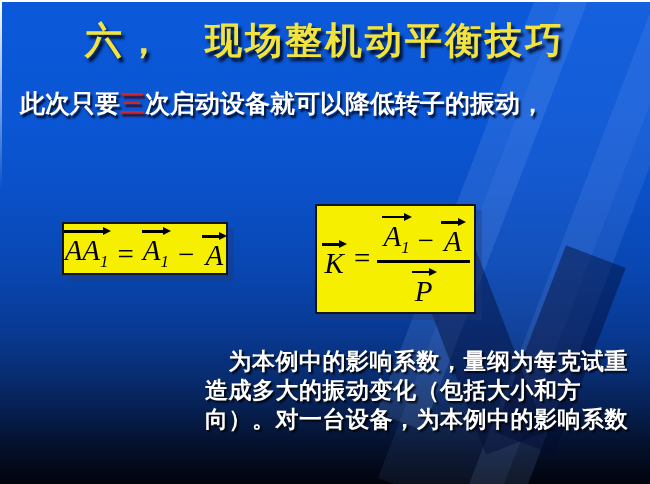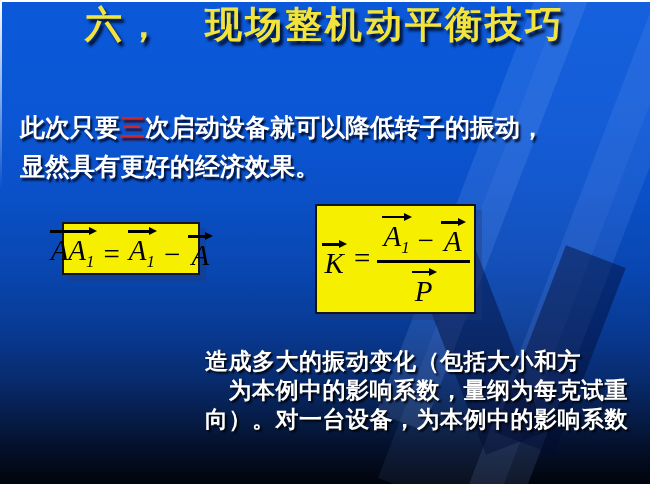--- a/index.html
+++ b/index.html
@@ -16,40 +16,40 @@
 
   
   .wm{position:absolute;}
   .wm-s1{left:475px;top:-120px;width:50px;height:560px;background:rgba(150,185,255,0.15);transform:rotate(21deg);}
   .wm-s2{left:557px;top:-20px;width:55px;height:560px;background:rgba(150,185,255,0.12);transform:rotate(21deg);}
   .wm-s3{left:485px;top:-100px;width:120px;height:620px;background:rgba(140,175,250,0.08);transform:rotate(21deg);}
   .wm-d1{left:448px;top:250px;width:64px;height:200px;background:rgba(3,12,50,0.45);transform:rotate(-21deg);}
   .wm-d2{left:528px;top:250px;width:64px;height:200px;background:rgba(3,12,50,0.45);transform:rotate(21deg);}
 
   .title{
-    position:absolute; left:0; right:0; top:0; margin:0;
+    position:absolute; left:0; right:0; top:16px; margin:0;
     text-align:center; font-size:37px; font-weight:bold; letter-spacing:3px;
     color:#f2e43c; text-shadow:3px 4px 3px rgba(0,5,25,0.9);
     z-index:3;
   }
   .para1{
     position:absolute; left:20px; top:84px; z-index:3;
     color:#ffffff; font-size:25px; font-weight:bold; line-height:39px;
-    text-shadow:2px 3px 2px rgba(0,5,25,0.85); white-space:nowrap;margin-top:24px;
+    text-shadow:2px 3px 2px rgba(0,5,25,0.85); white-space:nowrap;
   }
   .hl{color:#c62a2a; text-shadow:2px 3px 2px rgba(70,0,12,0.9);}
 
   .fbox{
     position:absolute; z-index:3; background:#f6ef00; border:2px solid #141414;
     color:#000; font-family:"Liberation Serif", serif;
     display:flex; align-items:center; justify-content:center;
     box-shadow:6px 6px 0 rgba(35,55,115,0.35);
     box-sizing:border-box;
   }
-  .fbox1{left:62px; top:222px; width:138px; height:53px; font-size:29px;}
+  .fbox1{left:62px; top:222px; width:166px; height:53px; font-size:29px;}
   .fbox2{left:315px; top:204px; width:161px; height:110px; font-size:29px;}
 
   .frow{display:flex; align-items:flex-end; gap:7px;}
   .vec{display:inline-flex; flex-direction:column; align-items:stretch;}
   .varrow{position:relative; height:9px; align-self:stretch; min-width:26px;}
   .varrow::before{content:""; position:absolute; left:1px; right:7px; top:4px; height:2.4px; background:#000;}
   .varrow::after{content:""; position:absolute; right:0; top:5px; transform:translateY(-50%);
     width:0; height:0; border-left:8px solid #000; border-top:4.5px solid transparent; border-bottom:4.5px solid transparent;}
   .sym{font-style:italic; line-height:1.05; text-align:center; padding:0 2px;}
   .sym sub{font-size:0.58em; line-height:1;}
@@ -76,21 +76,20 @@
   <div class="wm wm-s2"></div>
   <div class="wm wm-d1"></div>
   <div class="wm wm-d2"></div>
   <div class="edge-top"></div>
   <div class="edge-left"></div>
 
   <h1 class="title">六，　现场整机动平衡技巧</h1>
 
   <div class="para1">
     <div><span>此次只要</span><span class="hl">三</span><span>次启动设备就可以降低转子的振动，</span></div>
-    <div>显然具有更好的经济效果。</div>
   </div>
 
   <div class="fbox fbox1">
     <span class="frow">
       <span class="vec">
         <span class="varrow"></span>
         <span class="sym"><span>AA</span><sub>1</sub></span>
       </span>
       <span class="op">=</span>
       <span class="vec">
@@ -129,18 +128,18 @@
           <span class="vec">
             <span class="varrow"></span>
             <span class="sym">P</span>
           </span>
         </span>
       </span>
     </span>
   </div>
 
   <div class="para2">
+    <div>　为本例中的影响系数，量纲为每克试重</div>
     <div>造成多大的振动变化（包括大小和方</div>
-    <div>　为本例中的影响系数，量纲为每克试重</div>
     <div>向）。对一台设备，为本例中的影响系数</div>
   </div>
 
 </div>
 
 </body></html>

